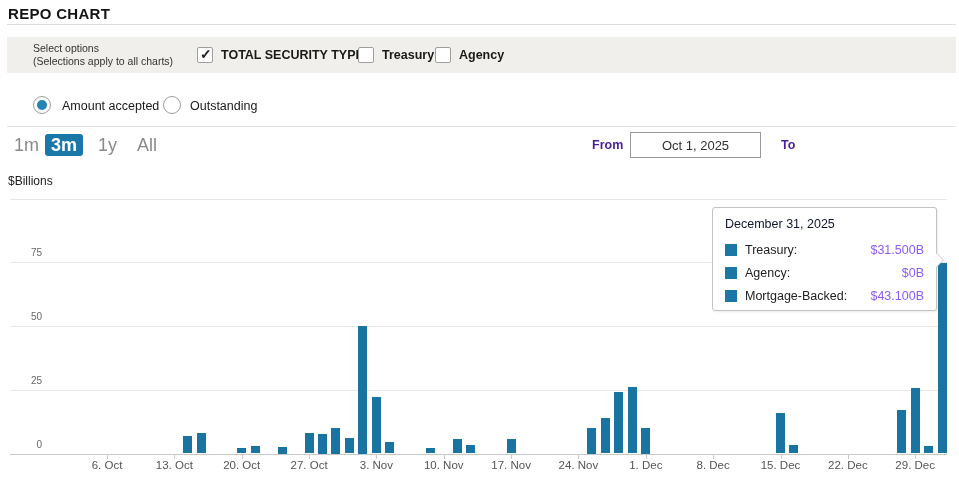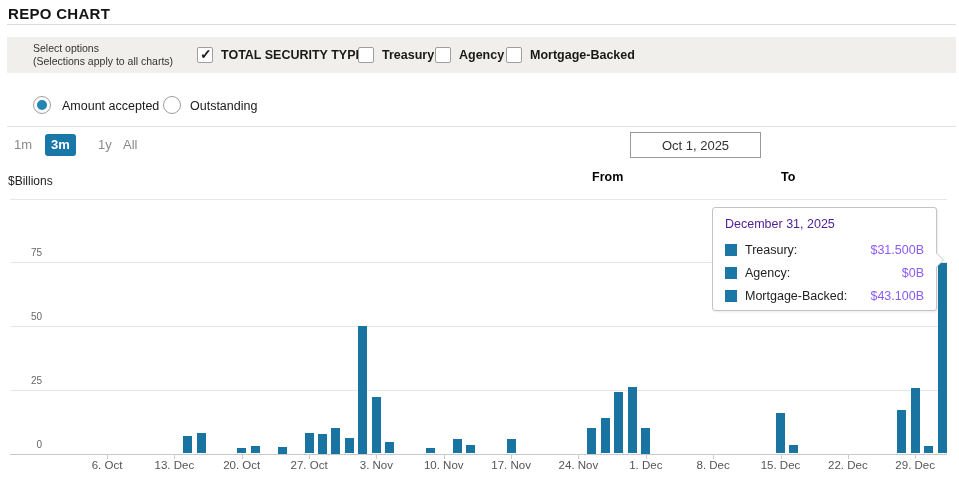--- a/index.html
+++ b/index.html
@@ -21,39 +21,39 @@
   .cb.checked::after { content:"✓"; position:absolute; left:2px; top:-2px; font-size:14px; font-weight:bold; color:#222; }
   .cb-label { font-size:12.5px; font-weight:bold; color:#191919; margin-left:8px; white-space:nowrap; }
 
   
   .radio-row { position:absolute; left:0; top:88px; height:34px; width:100%; }
   .radio { position:absolute; top:8px; width:18px; height:18px; border-radius:50%; background:#fff; border:1px solid #9e9e9e; cursor:pointer; }
   .radio.selected::after { content:""; position:absolute; left:3px; top:3px; width:10px; height:10px; border-radius:50%; background:#2385b2; }
   .radio-label { position:absolute; top:11px; font-size:12.5px; color:#191919; white-space:nowrap; }
 
   
-  .range-btn { position:absolute; top:134px; height:22px; line-height:22px; font-size:13px; color:#8a8a8a; cursor:pointer; padding:0 6px; border-radius:3px; }
+  .range-btn { position:absolute; top:134px; height:22px; line-height:22px; font-size:18px; color:#8a8a8a; cursor:pointer; padding:0 6px; border-radius:3px; }
   .range-btn.active { background:#1a78a8; color:#fff; font-weight:bold; }
-  #from-label, #to-label { position:absolute; top:138px; font-size:12.5px; font-weight:bold; color:#000000;margin-top:32px; }
+  #from-label, #to-label { position:absolute; top:138px; font-size:12.5px; font-weight:bold; color:#4c1d95; }
   .date-input { position:absolute; top:132px; height:26px; border:1px solid #999; background:#fff; font-family:"Liberation Sans",sans-serif; font-size:13px; color:#333; text-align:center; }
 
   
   #chart-area { position:absolute; left:0; top:170px; width:959px; height:319px; }
   #ylabel-unit { position:absolute; left:8px; top:4px; font-size:12px; color:#222; }
   .gridline { position:absolute; left:10px; width:937px; height:1px; background:#e6e6e6; }
   .gridline.zero { background:#c9c9c9; }
   .ytick-label { position:absolute; width:34px; text-align:right; font-size:10px; color:#666; }
   .xtick { position:absolute; width:1px; height:5px; background:#ccc; top:284px; }
   .xtick-label { position:absolute; top:289px; width:60px; margin-left:-30px; text-align:center; font-size:11.5px; color:#555; white-space:nowrap; }
   .bar { position:absolute; width:9px; background:#1a74a2; cursor:pointer; }
 
   
   #tooltip { position:absolute; left:712px; top:37px; width:225px; height:104px; background:#fff; border:1px solid #c4c4c4; border-radius:3px; box-shadow:1px 1px 2px rgba(0,0,0,.08); z-index:5; }
   #tooltip-callout { position:absolute; right:-7px; top:44px; width:0; height:0; border-top:8px solid transparent; border-bottom:8px solid transparent; border-left:8px solid #fff; filter:drop-shadow(1px 0 0 #c4c4c4); }
-  #tooltip-title { position:absolute; left:12px; top:9px; font-size:12.5px; color:#4c1d95; }
+  #tooltip-title { position:absolute; left:12px; top:9px; font-size:12.5px; color:#0f172a; }
   .tt-row { position:absolute; left:12px; right:12px; height:14px; }
   .tt-row .swatch { position:absolute; left:0; top:1px; width:12px; height:12px; background:#1a77a6; }
   .tt-row .tt-label { position:absolute; left:20px; top:0; font-size:12.5px; color:#222; }
   .tt-row .tt-value { position:absolute; right:0; top:0; font-size:12.5px; color:#8b5cf6; }
 </style>
 </head>
 <body>
 
 <div id="page">
 
@@ -70,59 +70,55 @@
       <span class="cb-label">TOTAL SECURITY TYPES</span>
     </div>
     <div class="cb-group" style="left:428px;">
       <span class="cb"></span>
       <span class="cb-label">Agency</span>
     </div>
     <div class="cb-group" style="left:351px;">
       <span class="cb"></span>
       <span class="cb-label">Treasury</span>
     </div>
-    <div class="cb-group" style="left:499px;">
-      <span class="cb"></span>
-      <span class="cb-label">Mortgage-Backed</span>
-    </div>
   </div>
 
   <div class="radio-row">
     <span class="radio selected" style="left:33px;"></span>
     <span class="radio-label" style="left:62px;">Amount accepted</span>
     <span class="radio" style="left:163px;"></span>
     <span class="radio-label" style="left:190px;">Outstanding</span>
   </div>
   <div class="hdiv" id="range-div"></div>
 
   <span class="range-btn" style="left:8px;">1m</span>
   <span class="range-btn active" style="left:45px;">3m</span>
   <span class="range-btn" style="left:92px;">1y</span>
-  <span class="range-btn" style="left:117px;">All</span>
+  <span class="range-btn" style="left:131px;">All</span>
 
   <span id="from-label" style="left:592px;">From</span>
   <input class="date-input" style="left: 630px; width: 131px;" value="Oct 1, 2025">
   <span id="to-label" style="left:781px;">To</span>
 
   <div id="chart-area">
     <div id="ylabel-unit">$Billions</div>
     <div id="plot">
         <div class="gridline zero" style="top: 283.5px;"></div>
         <div class="gridline" style="top: 219.75px;"></div>
         <div class="gridline" style="top: 156px;"></div>
         <div class="gridline" style="top: 92.25px;"></div>
         <div class="gridline" style="top: 28.5px;"></div>
         <div class="ytick-label" style="left: 8px; top: 268.5px;">0</div>
         <div class="ytick-label" style="left: 8px; top: 204.75px;">25</div>
         <div class="ytick-label" style="left: 8px; top: 141px;">50</div>
         <div class="ytick-label" style="left: 8px; top: 77.25px;">75</div>
         <div class="xtick" style="left: 107px;"></div>
         <div class="xtick-label" style="left: 107px;">6. Oct</div>
         <div class="xtick" style="left: 174.35px;"></div>
-        <div class="xtick-label" style="left: 174.35px;">13. Dec</div>
+        <div class="xtick-label" style="left: 174.35px;">13. Oct</div>
         <div class="xtick" style="left: 241.7px;"></div>
         <div class="xtick-label" style="left: 241.7px;">20. Oct</div>
         <div class="xtick" style="left: 309.05px;"></div>
         <div class="xtick-label" style="left: 309.05px;">27. Oct</div>
         <div class="xtick" style="left: 376.4px;"></div>
         <div class="xtick-label" style="left: 376.4px;">3. Nov</div>
         <div class="xtick" style="left: 443.75px;"></div>
         <div class="xtick-label" style="left: 443.75px;">10. Nov</div>
         <div class="xtick" style="left: 511.1px;"></div>
         <div class="xtick-label" style="left: 511.1px;">17. Nov</div>

